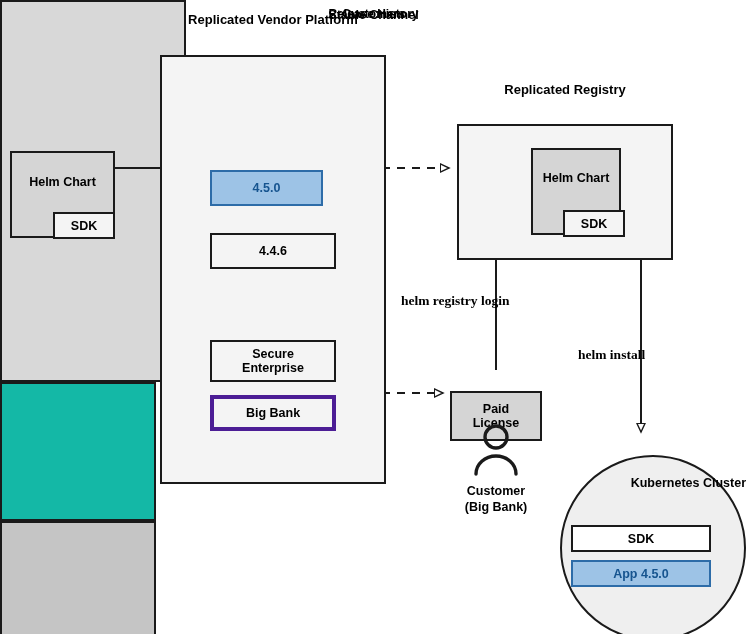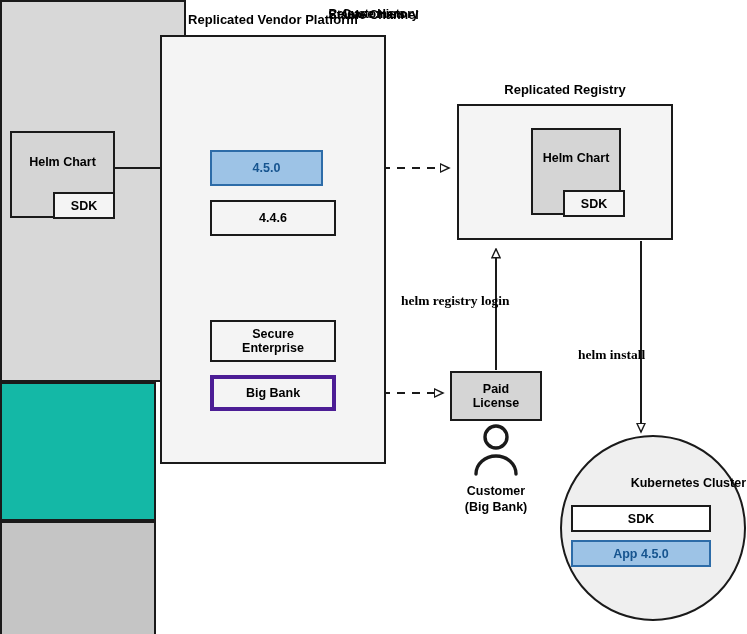--- a/index.html
+++ b/index.html
@@ -23,20 +23,21 @@
   .node {
     position: absolute;
     box-sizing: border-box;
     display: flex;
     align-items: center;
     justify-content: center;
     text-align: center;
     font-weight: bold;
     color: #000000;
     line-height: 1.12;
+    margin-top: 20px;
   }
   .title-label {
     position: absolute;
     font-weight: bold;
     color: #000000;
     text-align: center;
     white-space: nowrap;
   }
   .container-title {
     position: absolute;
@@ -79,21 +80,21 @@
   #release-history-title { top: 7px; font-size: 12px; }
 
   #release-450 {
     left: 210px; top: 150px; width: 113px; height: 36px;
     background: #9dc3e6;
     border: 2px solid #2d6ca8;
     color: #16548f;
     font-size: 12.5px;
   }
   #release-446 {
-    left: 210px; top: 200px; width: 126px; height: 36px;
+    left: 210px; top: 213px; width: 126px; height: 36px;
     background: #f4f4f4;
     border: 2px solid #1a1a1a;
     font-size: 12.5px;
   }
 
   #customers-box {
     left: 197px; top: 283px; width: 152px; height: 135px;
     background: #c5c5c5;
     border: 2px solid #1a1a1a;
   }

